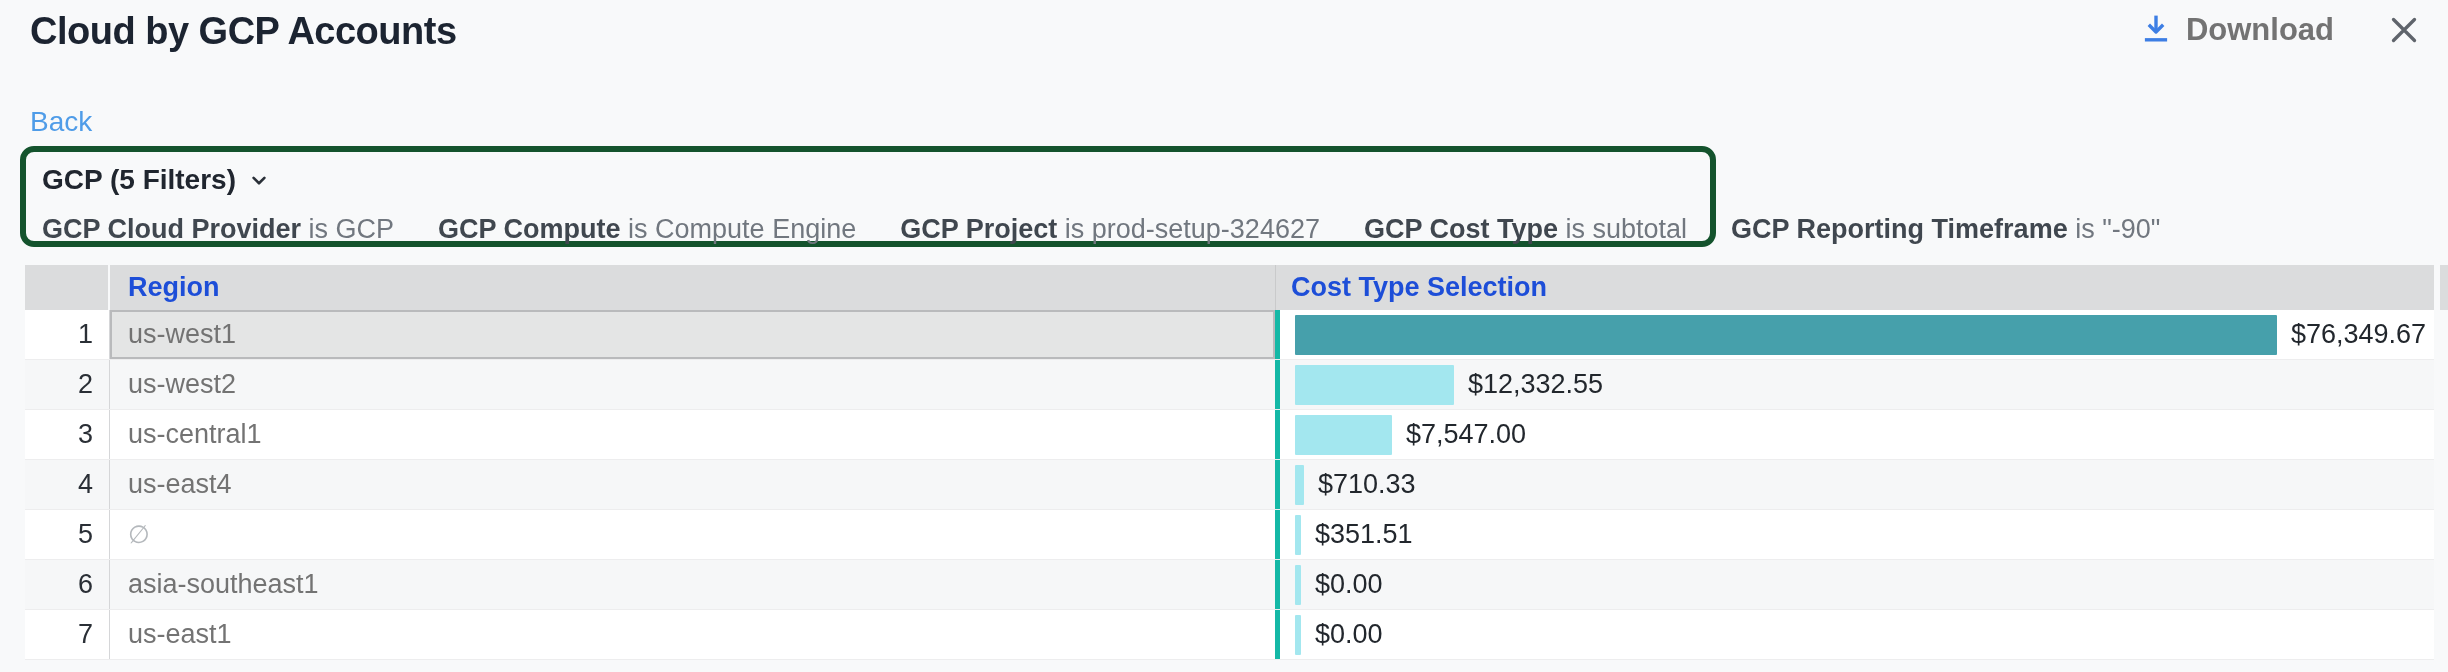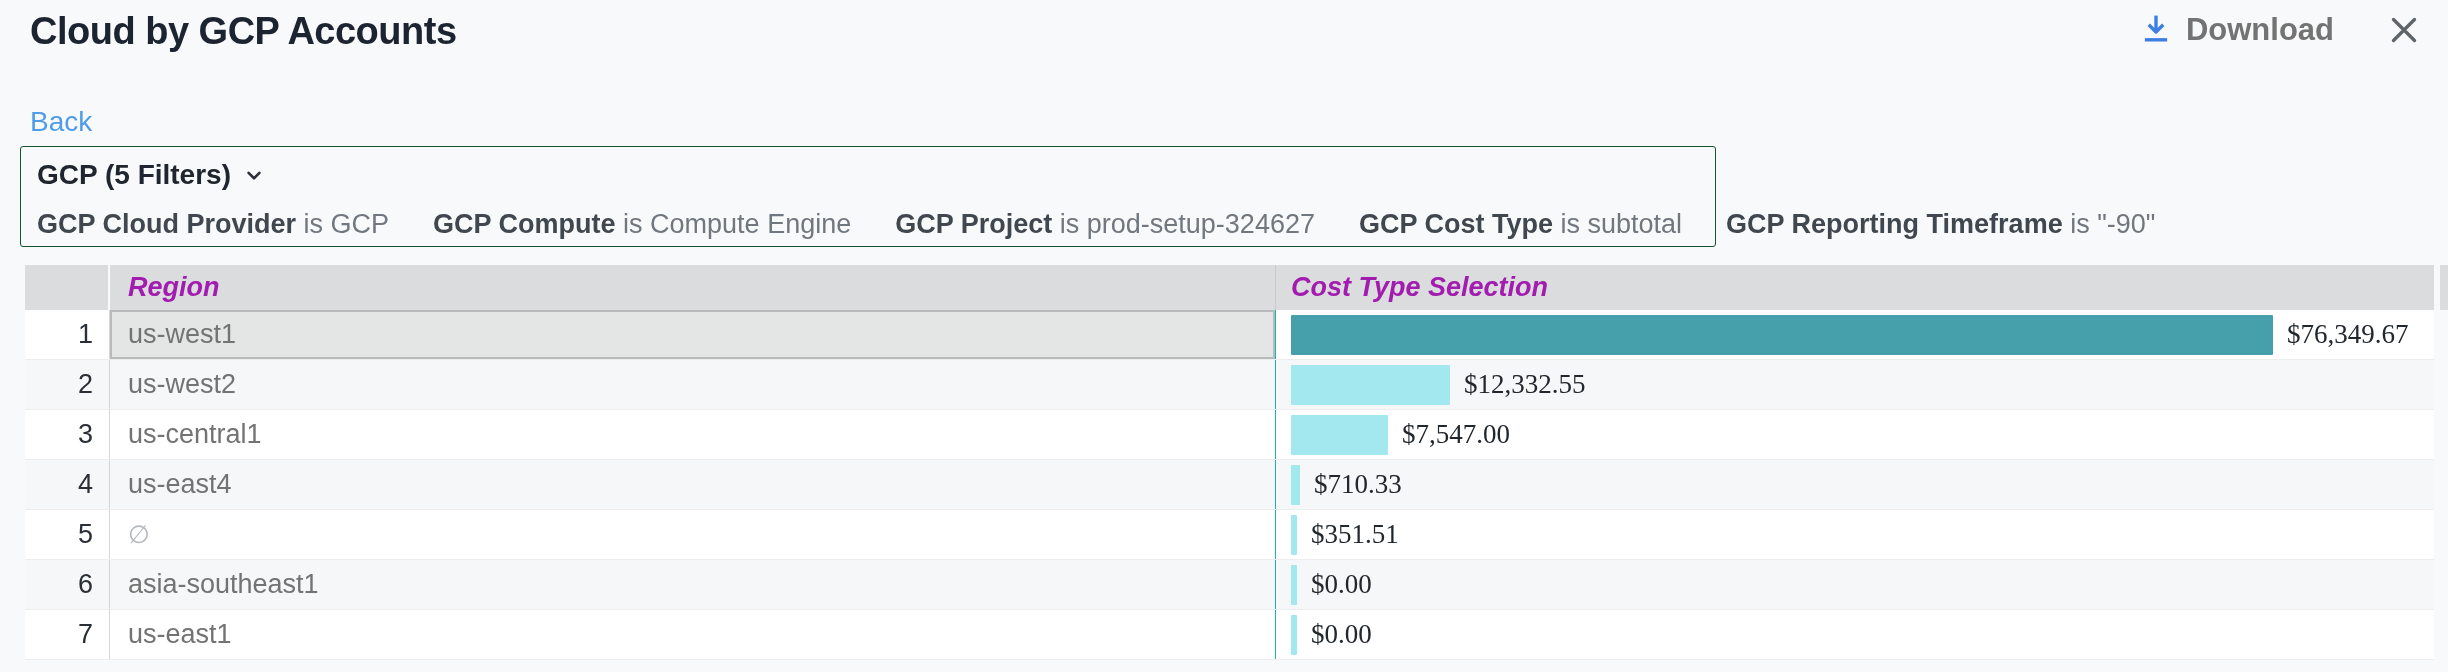--- a/index.html
+++ b/index.html
@@ -13,43 +13,43 @@
   .topbar-right { position:absolute; right:26px; top:12px; display:flex; align-items:center; gap:52px; }
   .download-btn { display:flex; align-items:center; gap:14px; cursor:pointer; }
   .download-btn span { font-size:31px; font-weight:600; color:#737373; }
   .close-btn { cursor:pointer; display:flex; align-items:center; }
 
   
   .back { position:absolute; left:30px; top:106px; font-size:28px; color:#4f9ce8; cursor:pointer; text-decoration:none; }
 
   
   .filter-box { position:absolute; left:20px; top:146px; width:1696px; height:101px;
-    border:1px solid #14532d; border-radius:3px; background:#f8f9fa; padding:10px 16px 0 16px; }
+    border:6px solid #14532d; border-radius:14px; background:#f8f9fa; padding:10px 16px 0 16px; }
   .filter-summary { display:flex; align-items:center; gap:10px; cursor:pointer; height:36px; }
   .filter-summary .sum-label { font-size:28px; font-weight:700; color:#20262f; }
   .chips { display:flex; align-items:center; gap:44px; margin-top:16px; white-space:nowrap; }
   .chip { font-size:27px; }
   .chip b { font-weight:700; color:#40474f; }
   .chip i { font-style:normal; font-weight:400; color:#71777f; }
 
   
   .tbl { position:absolute; left:25px; top:265px; width:2409px; }
   .thead { display:flex; height:45px; background:#dbdcdd; }
-  .th { display:flex; align-items:center; font-size:27px; font-weight:700; color:#a21caf;font-style:italic; }
+  .th { display:flex; align-items:center; font-size:27px; font-weight:700; color:#1d4ed8; }
   .th-num { width:85px; border-right:2px solid #f8f9fa; }
   .th-region { width:1165px; padding-left:18px; }
   .th-cost { flex:1; padding-left:15px; border-left:1px solid #c9cacb; }
   .row { display:flex; height:50px; background:#fff; border-bottom:1px solid #ededee; }
   .row.stripe { background:#f6f7f8; }
   .cell { display:flex; align-items:center; }
   .c-num { width:85px; justify-content:flex-end; padding-right:16px; font-size:27px; color:#2a2f36; border-right:1px solid #d5d6d8; }
   .c-region { width:1165px; padding-left:18px; font-size:27px; color:#737373; position:relative; }
   .c-region.sel { background:#e4e5e5; box-shadow:inset 0 0 0 2px #b9babc; }
   .c-region.empty { color:#b4b8bc; font-size:25px; }
-  .c-cost { flex:1; padding-left:15px; border-left:1px solid #14b8a6;font-family:Liberation Serif, serif; }
+  .c-cost { flex:1; padding-left:15px; border-left:5px solid #14b8a6; }
   .bar { height:40px; border-radius:1px; flex:none; }
   .val { font-size:27px; color:#22272d; margin-left:14px; white-space:nowrap; }
 
   
   .scroll-corner { position:absolute; right:0; top:265px; width:8px; height:45px; background:#dbdcdd; }
 </style>
 </head>
 <body>
 
 <div class="page">

